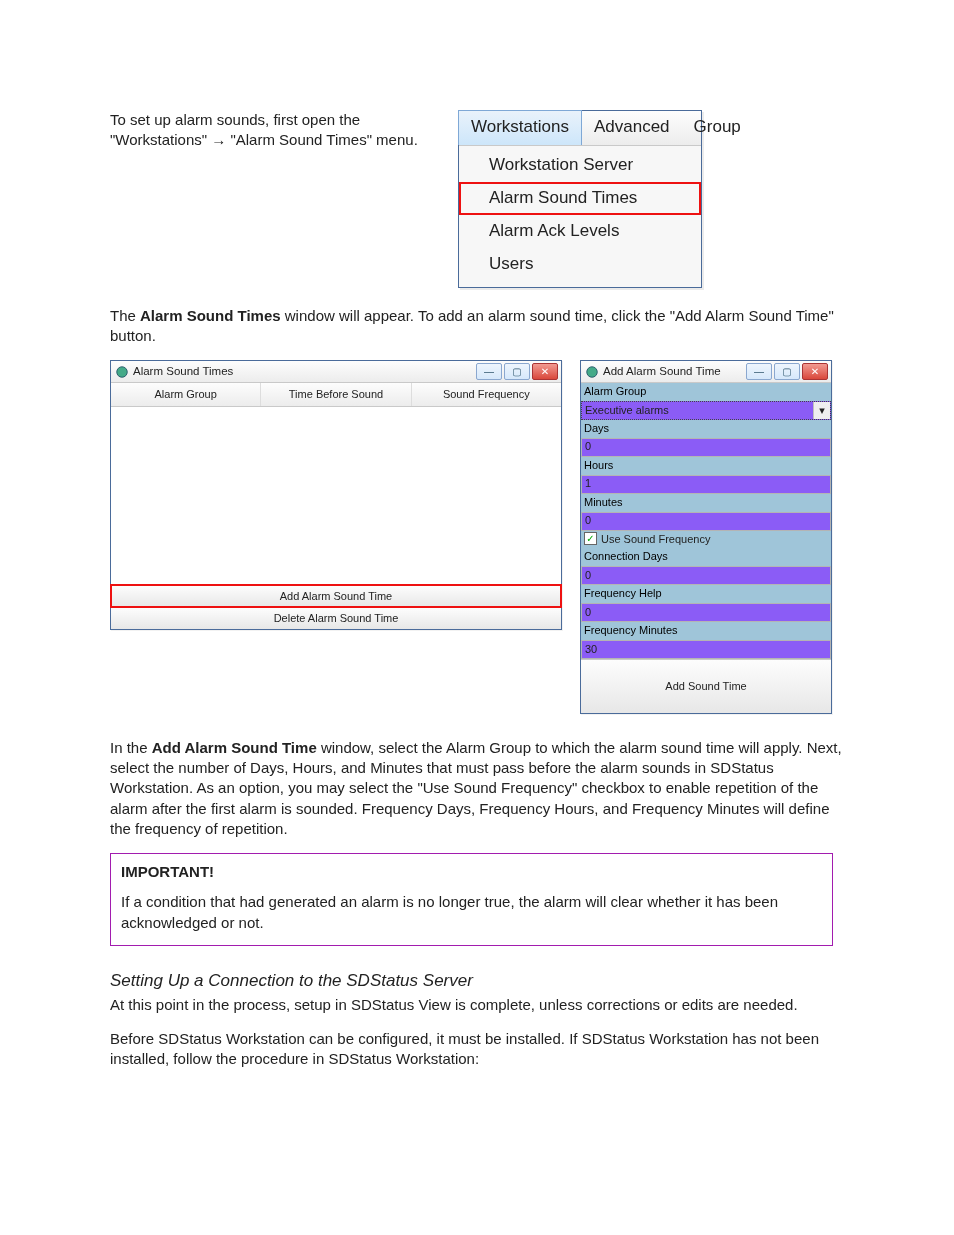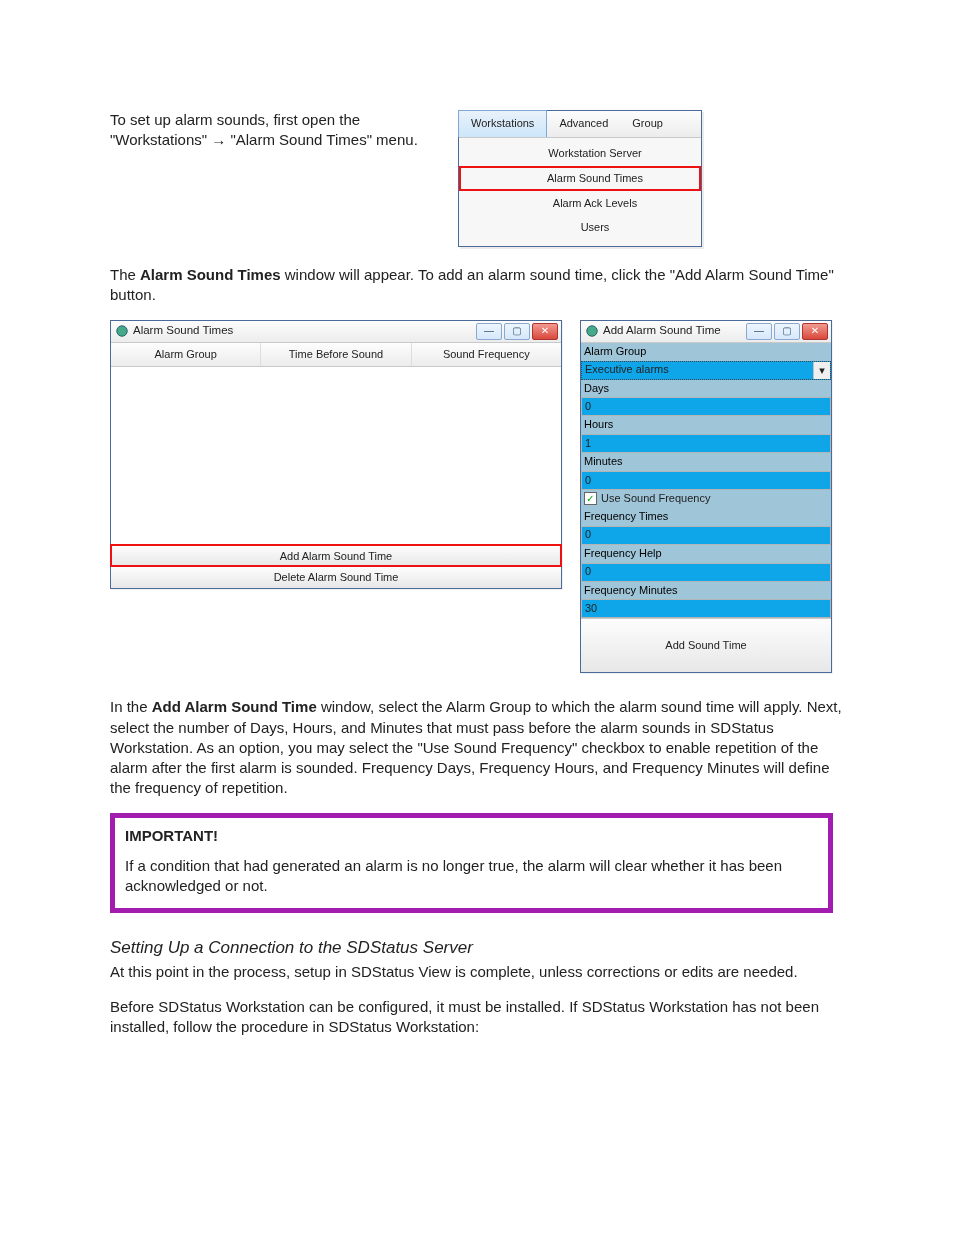--- a/index.html
+++ b/index.html
@@ -16,37 +16,37 @@
   .row { display: flex; gap: 8px; }
   .col { flex: 1; }
   p { margin: 0 0 14px 0; }
   .b { font-weight: bold; }
 
   
   .menu-shot {
     width: 242px;
     border: 1px solid #4a6b9a;
     background: #f4f4f4;
-    font-size: 11px;
+    font-size: 17px;
     margin-left: auto;
     box-shadow: 2px 2px 0 rgba(0,0,0,0.08);
   }
   .menubar {
     display: flex;
     background: linear-gradient(#fdfdfd,#ececec);
     border-bottom: 1px solid #c9c9c9;
   }
   .menubar span { padding: 5px 12px 6px 12px; }
   .menubar span.sel {
     background: linear-gradient(#e9f2fb,#cde6fa);
     border: 1px solid #7fa8d6;
     border-bottom: none;
     margin: -1px 0 0 -1px;
   }
-  .menu-items { background:#f7f7f7; padding: 3px 0 6px 0; text-align: center; }
+  .menu-items { background:#f7f7f7; padding: 3px 0 6px 0; }
   .menu-items div { padding: 5px 0 5px 30px; }
   .menu-items div.hl { outline: 2px solid #e11; outline-offset: -2px; }
 
   
   .win {
     border: 1px solid #4a6b9a;
     background: #fff;
     font-size: 11.5px;
     display: inline-block;
     vertical-align: top;
@@ -97,21 +97,21 @@
   .win-add { width: 250px; }
   .form-lbl {
     background: #9fc5d9;
     padding: 1px 3px 2px 3px;
     color:#000;
     font-size: 11px;
   }
   .form-in {
     position: relative;
     border: 1px solid #b4b4b4;
-    background:#0ea5e9;
+    background:#8b5cf6;
     font-size: 11px;
     padding: 1px 3px 2px 3px;
     height: 14px;
     display:flex; align-items:center;
   }
   .form-in.sel { border:1px dotted #444; }
   .dd-arrow {
     position:absolute; right:0; top:0; bottom:0; width:16px;
     display:flex; align-items:center; justify-content:center;
     background:#efefef; border-left:1px solid #c0c0c0;
@@ -122,21 +122,21 @@
     background: linear-gradient(#fdfdfd,#e7e7e7);
     border-top: 1px solid #c9c9c9;
     text-align:center;
     padding: 19px 0;
     font-size: 11px;
   }
 
   .two-wins { display:flex; gap:18px; align-items:flex-start; margin:6px 0 24px 0; }
 
   .important-box {
-    border: 5px solid #a21caf;
+    border: 1px solid #a21caf;
     padding: 8px 10px 12px 10px;
     margin: 12px 16px 24px 0;
   }
   .important-box .hdr { font-weight:bold; margin-bottom:10px; }
 
   h3.sub {
     font-style: italic;
     font-weight: normal;
     font-size: 17px;
     margin: 15px 0 2px 0;
@@ -223,21 +223,21 @@
           <span>1</span>
         </div>
       <div class="form-lbl">Minutes</div>
       <div class="form-in">
           <span>0</span>
         </div>
       <div class="cb">
         <div class="cb-box">✓</div>
         <span>Use Sound Frequency</span>
       </div>
-      <div class="form-lbl">Frequency Times</div>
+      <div class="form-lbl">Connection Days</div>
       <div class="form-in">
           <span>0</span>
         </div>
       <div class="form-lbl">Frequency Help</div>
       <div class="form-in">
           <span>0</span>
         </div>
       <div class="form-lbl">Frequency Minutes</div>
       <div class="form-in">
           <span>30</span>

